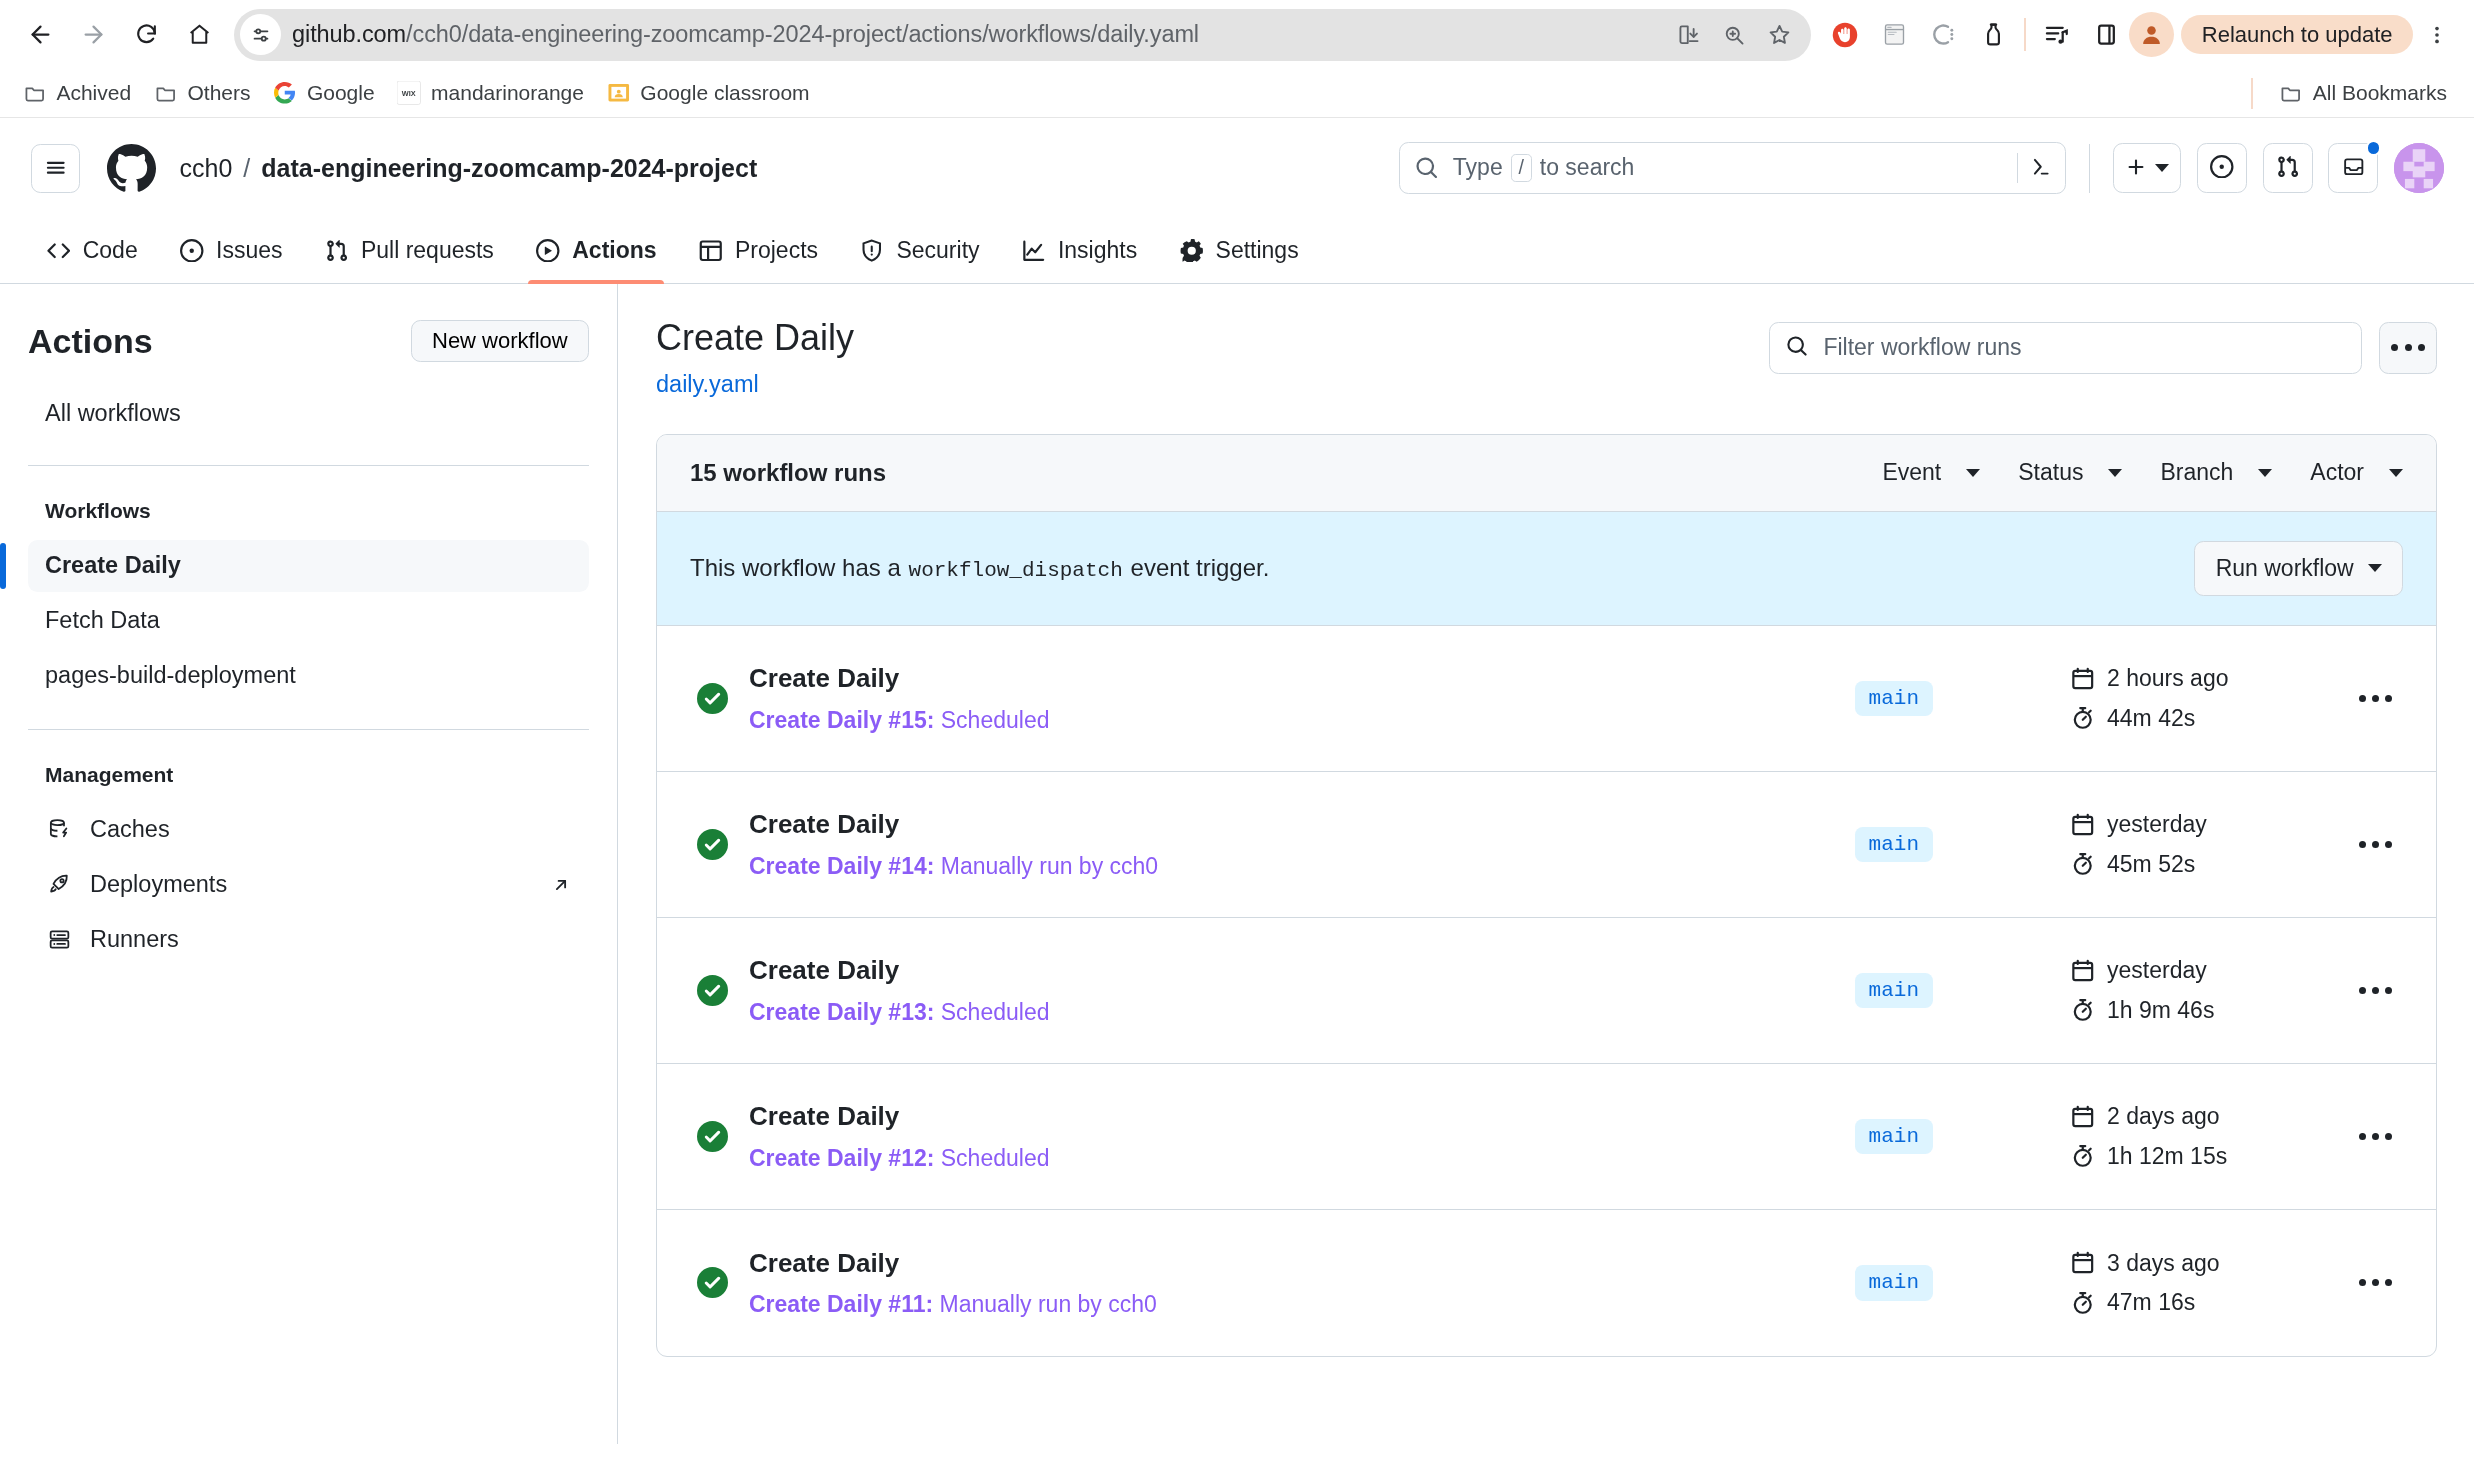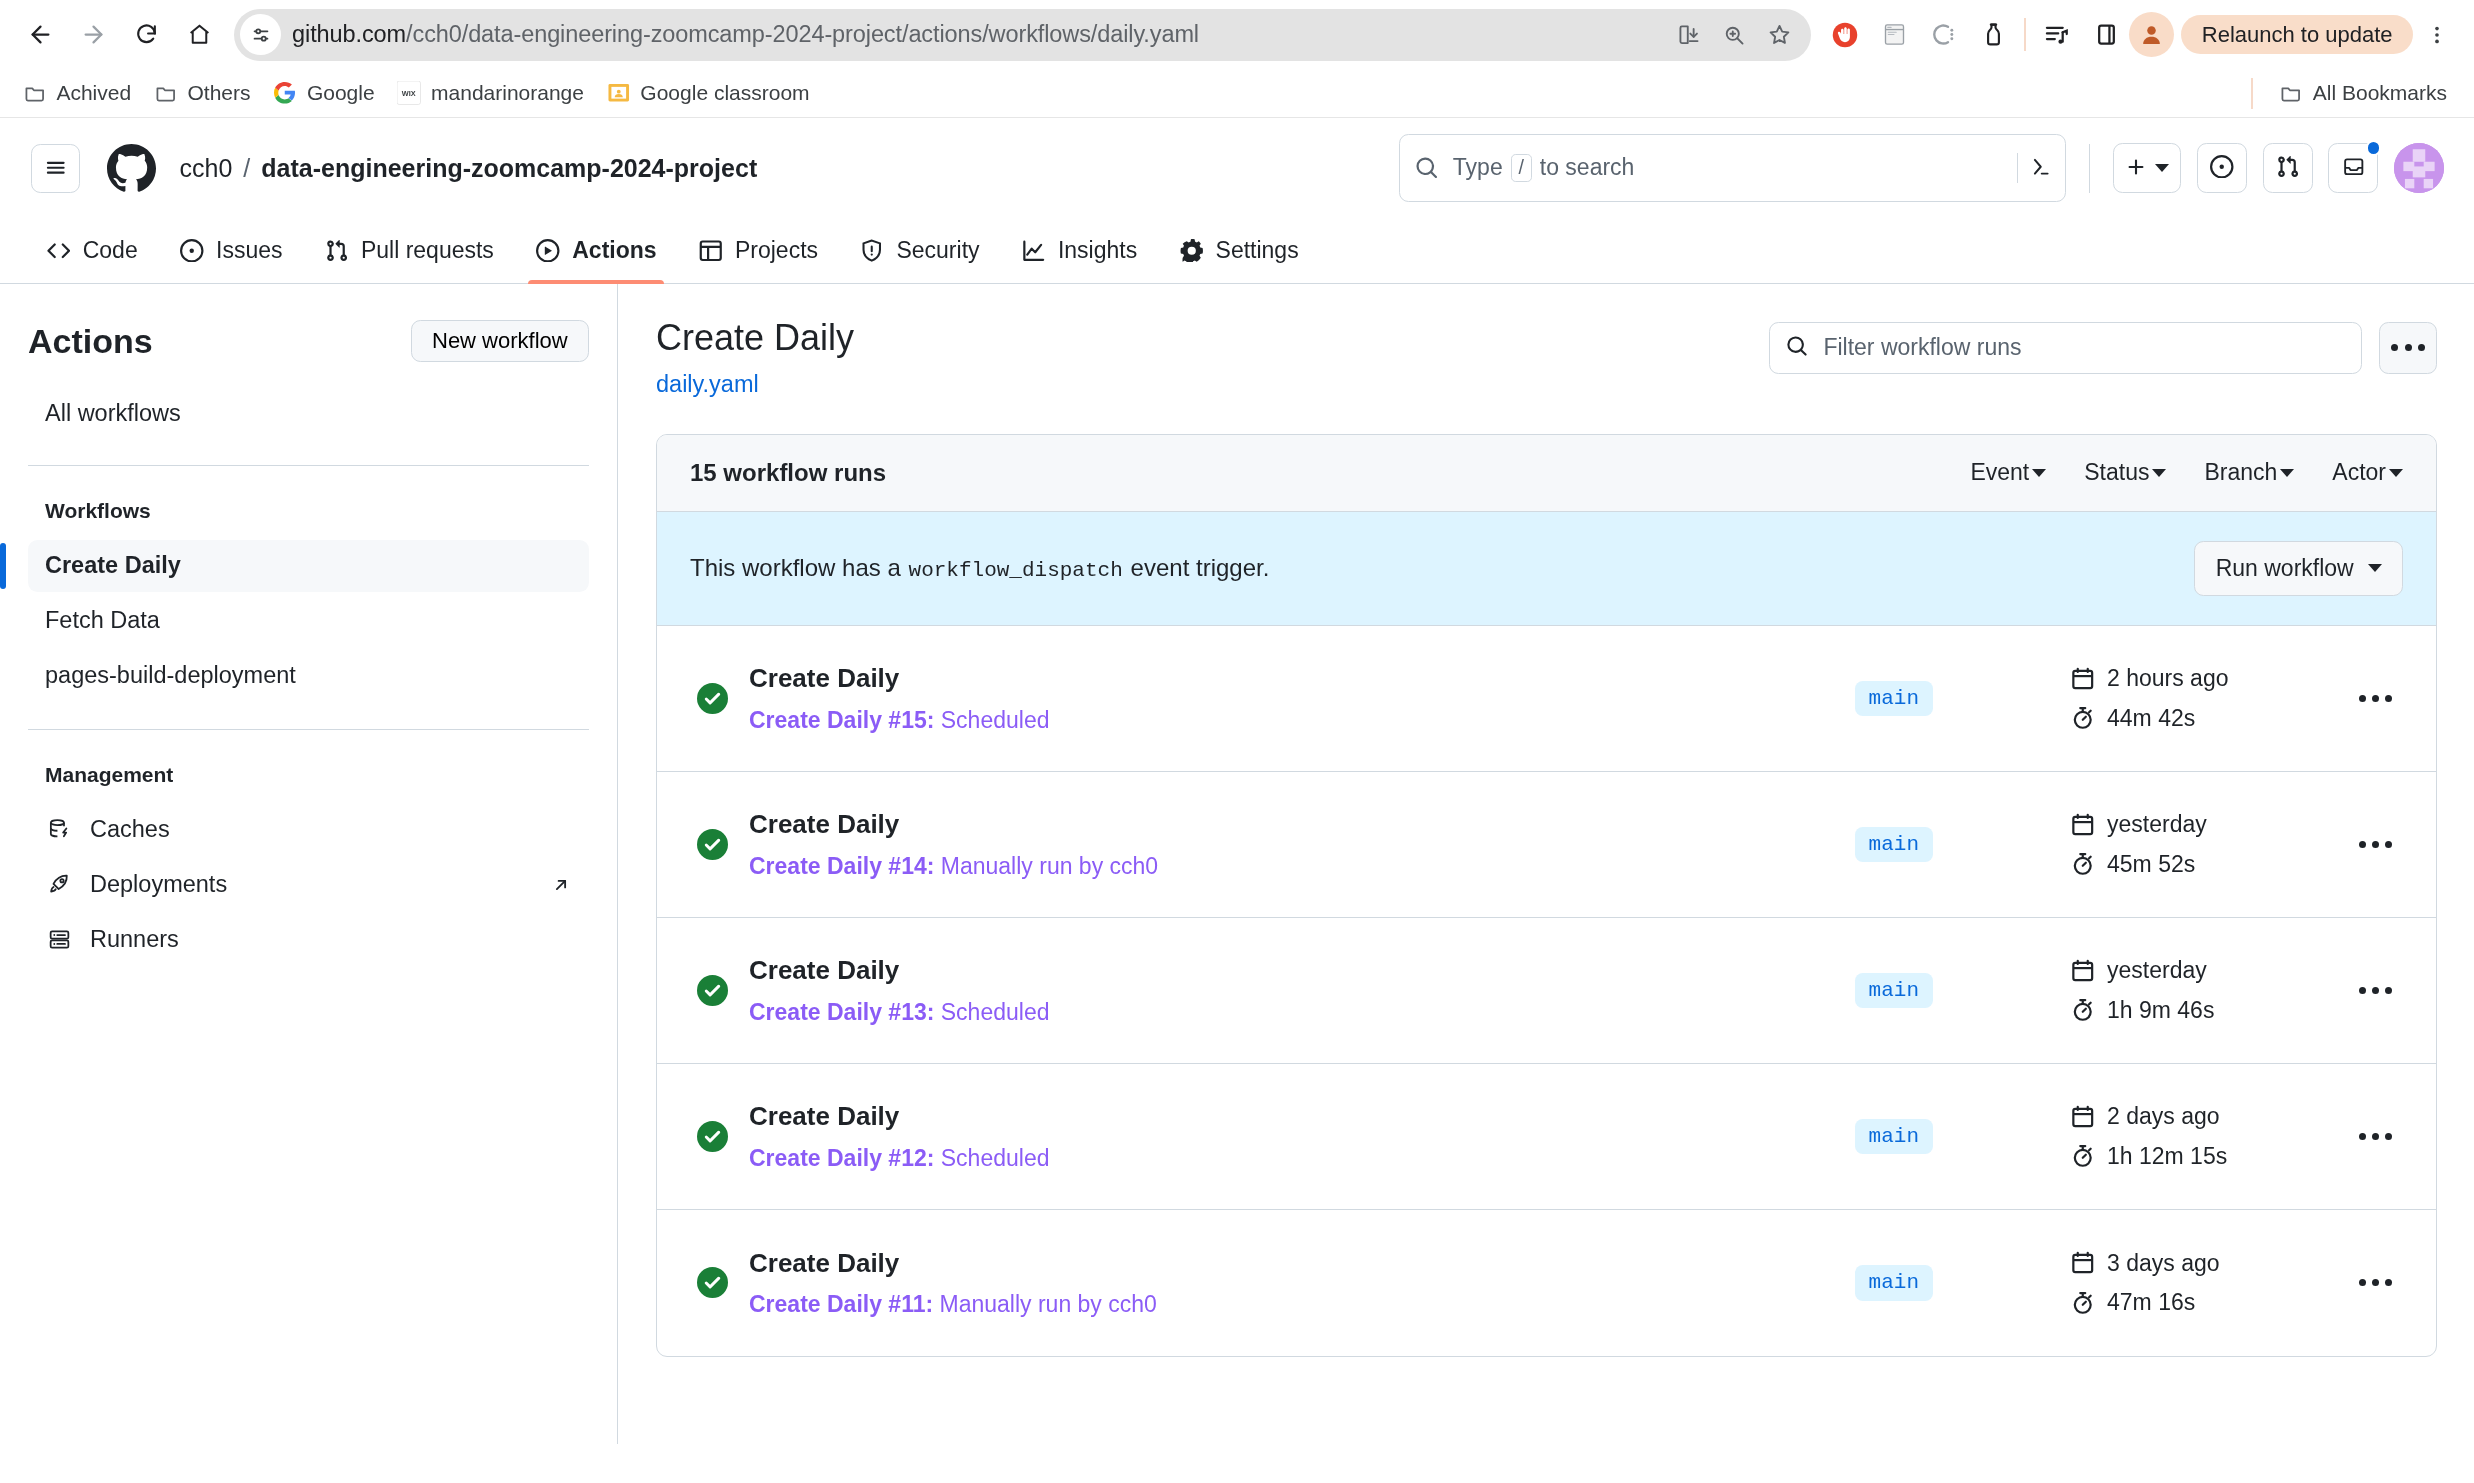--- a/index.html
+++ b/index.html
@@ -148,21 +148,21 @@
     white-space: nowrap;
     display: flex; align-items: center; gap: 11px;
   }
   .gh-breadcrumb .owner { color: #1f2328; }
   .gh-breadcrumb .slash { color: #59636e; }
   .gh-breadcrumb .repo { font-weight: bold; }
 
   .gh-search {
     margin-left: auto;
     width: 667px;
-    height: 68px;
+    height: 52px;
     border: 0.8px solid #d1d9e0;
     border-radius: 9.4px;
     display: flex; align-items: center;
     padding: 0 12.5px 0 15.7px;
     flex: none;
   }
   .gh-search .mag { flex: none; display: flex; }
   .gh-search .ph {
     margin-left: 14px;
     font-size: 23px;
@@ -345,21 +345,21 @@
     height: 77px;
     background: #f6f8fa;
     border-bottom: 0.8px solid #d1d9e0;
     display: flex; align-items: center;
     padding: 0 33px;
   }
   .runs-count { font-size: 24px; font-weight: bold; color: #1f2328; }
   .runs-filters { margin-left: auto; display: flex; align-items: center; gap: 38px; }
   .runs-filter {
     font-size: 23px; color: #1f2328;
-    display: flex; align-items: center; gap: 3px;
+    display: flex; align-items: center; gap: 25px;
     white-space: nowrap;
     text-align: center;
   }
   .caret {
     width: 0; height: 0;
     border-left: 7.8px solid transparent;
     border-right: 7.8px solid transparent;
     border-top: 8.6px solid #1f2328;
     display: inline-block;
   }

